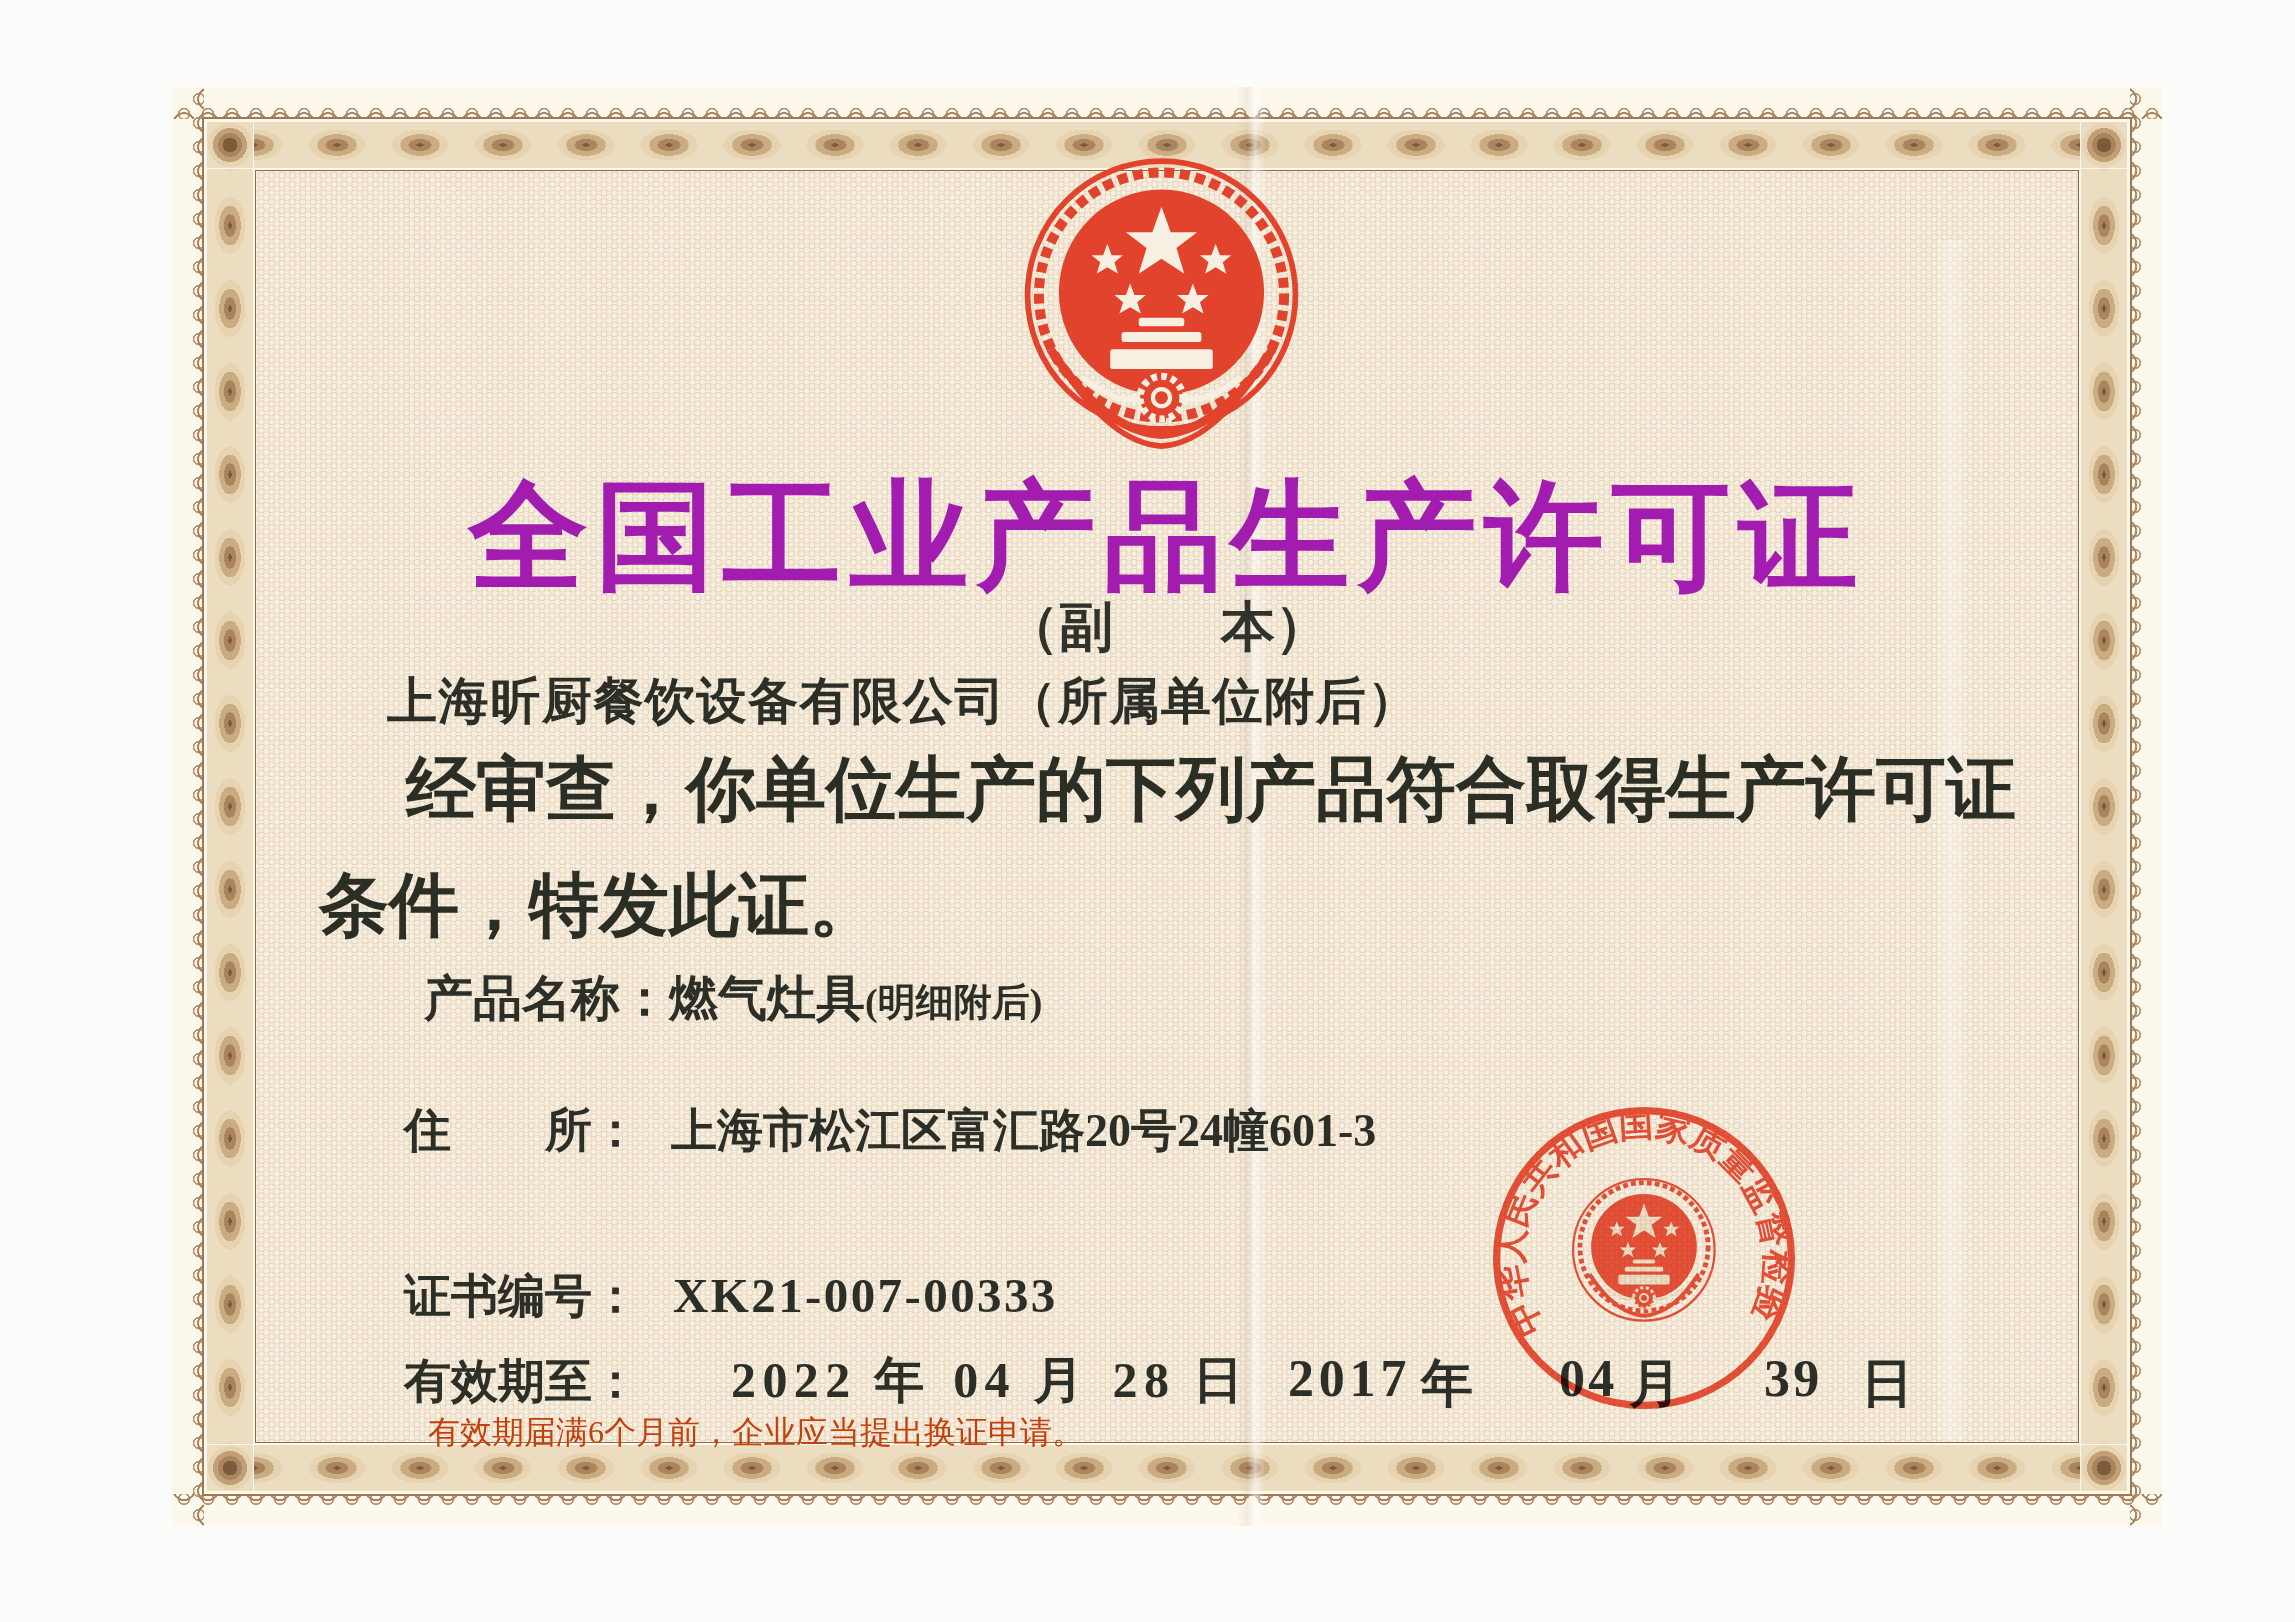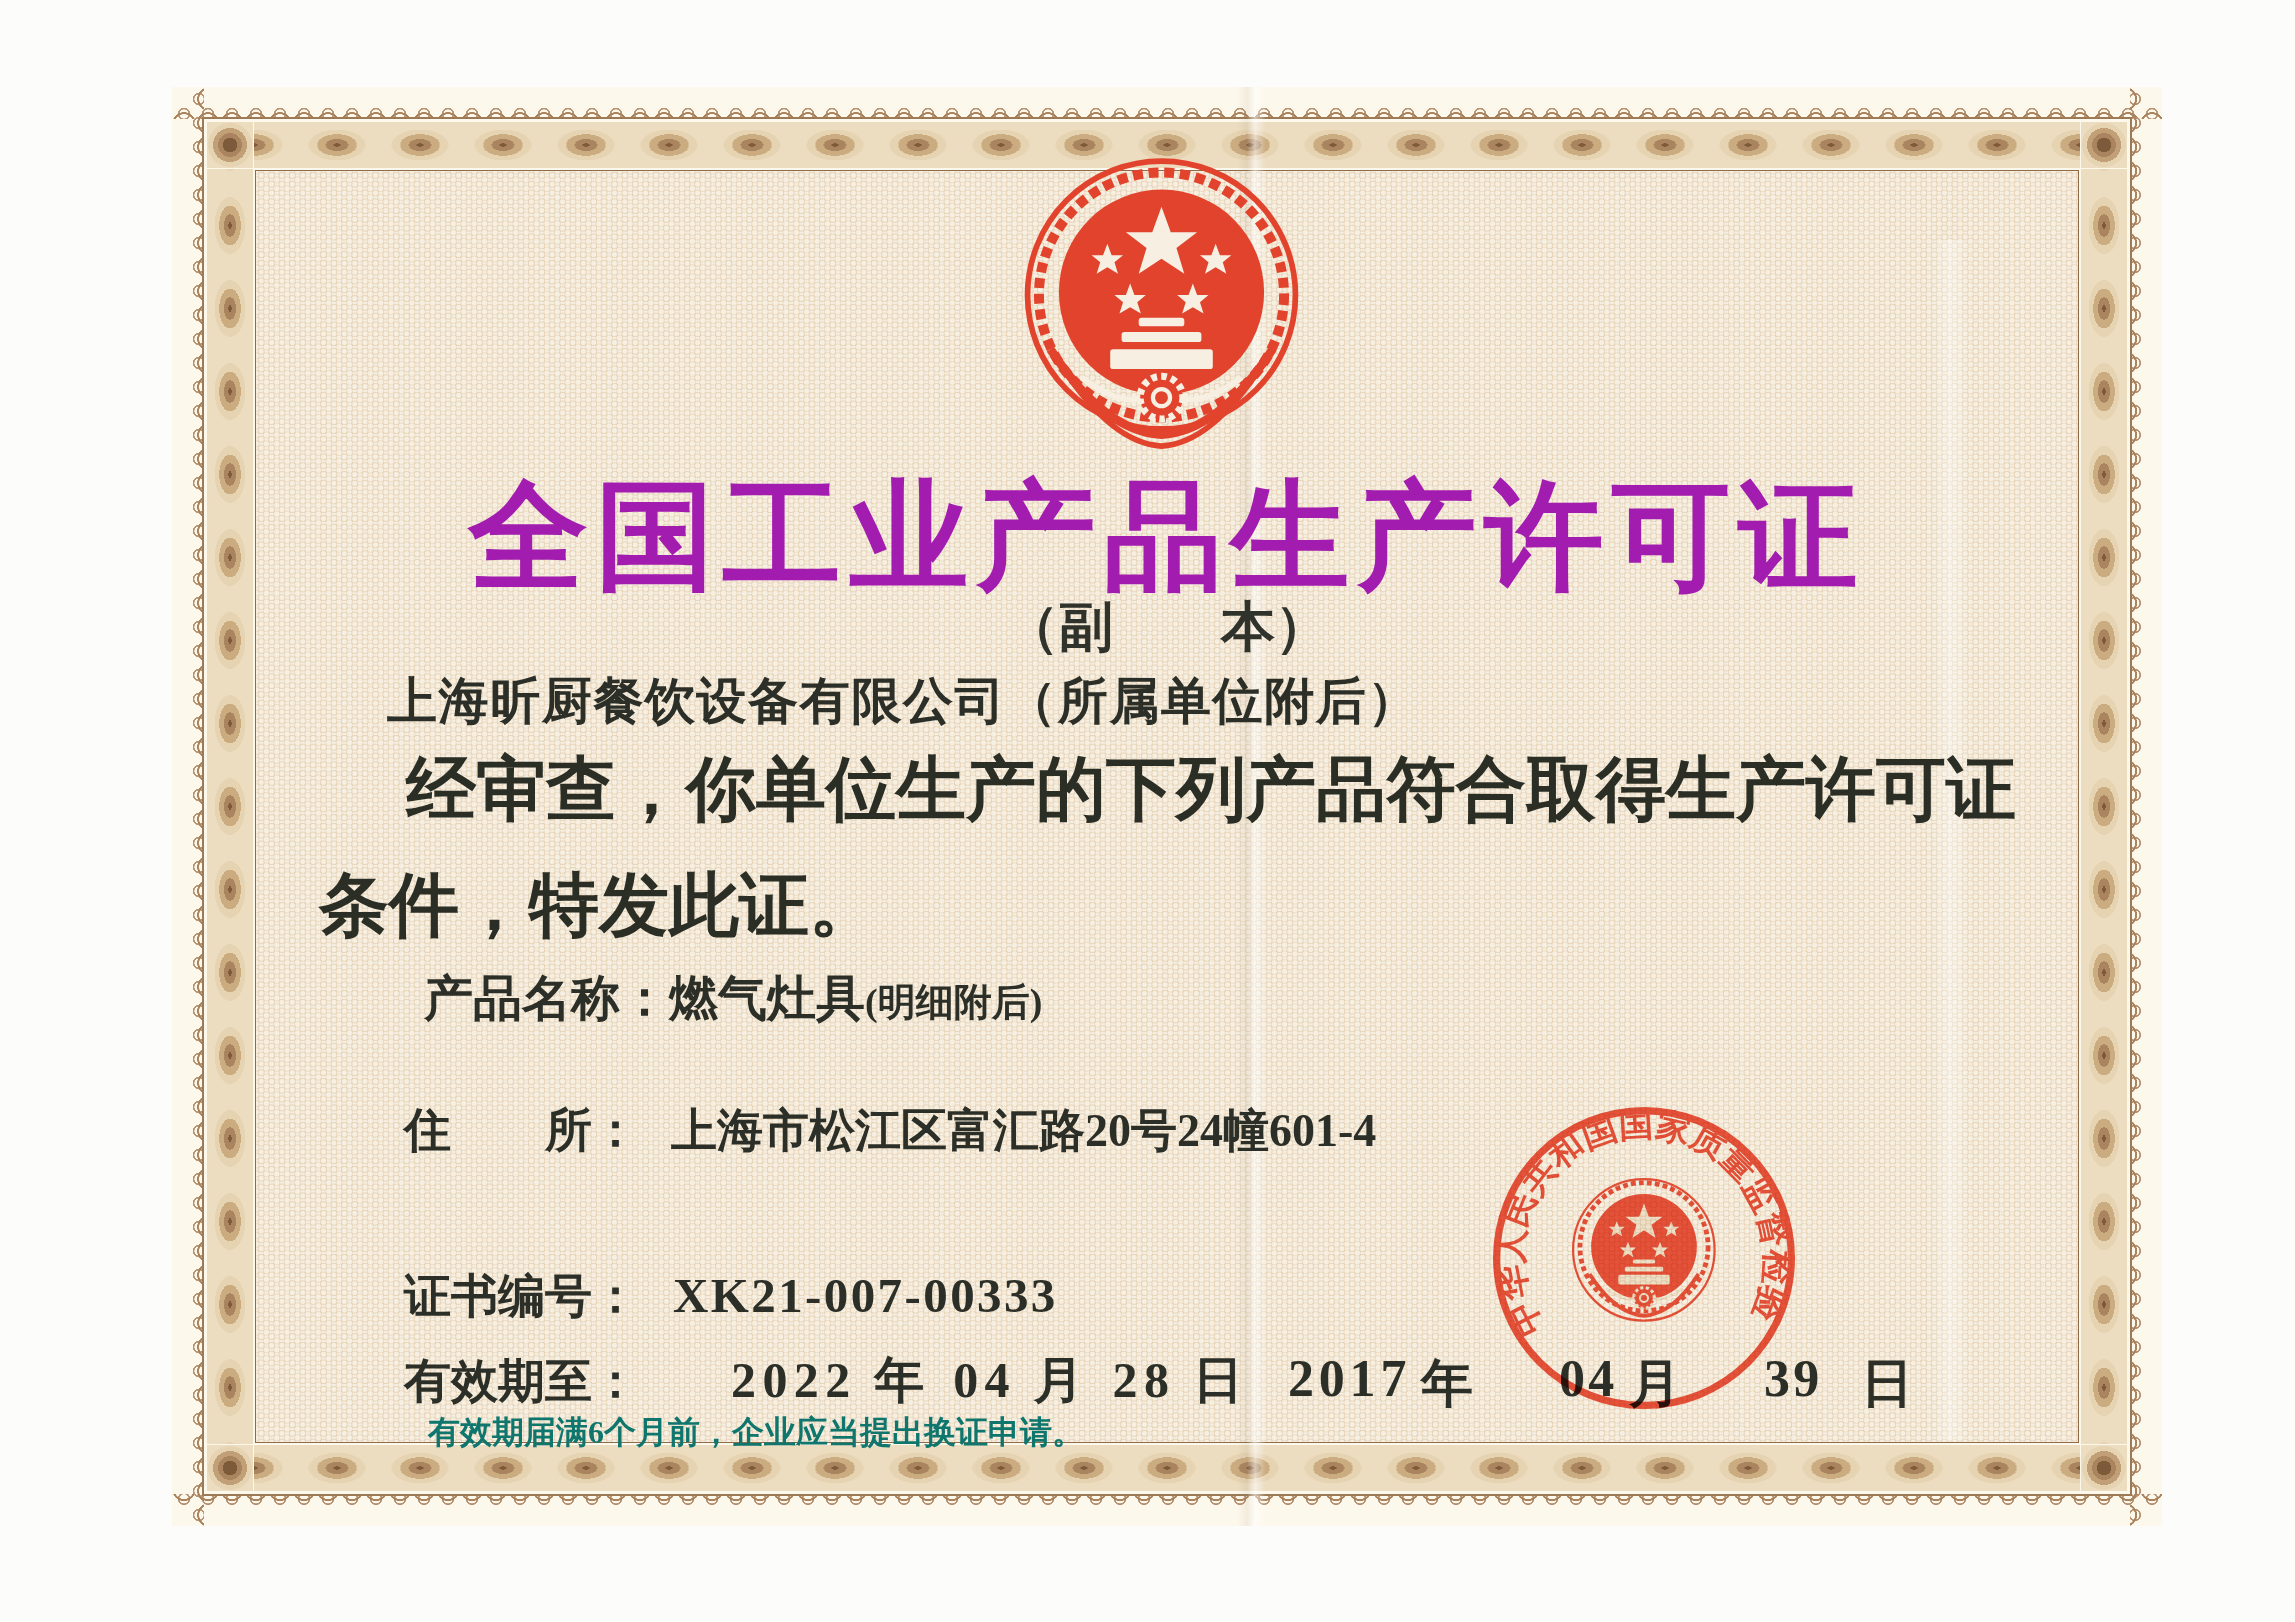--- a/index.html
+++ b/index.html
@@ -85,21 +85,21 @@
   .product{left:424px;top:966px;font-size:49px;font-weight:700;}
   .product .note{font-size:38px;}
   .frow{left:404px;font-size:47px;font-weight:700;}
   .frow .flabel{display:inline-block;}
   .frow .fvalue{margin-left:32px;font-size:46px;}
   .frow.r1{top:1099px;} .frow.r2{top:1181px;}
   .frow.r3{top:1265px;} .frow.r4{top:1347px;}
   .frow.r3 .fvalue{font-size:49px;letter-spacing:2.4px;margin-left:34px;}
   .frow.r4 .fvalue{margin-left:92px;font-size:50px;}
   .num{letter-spacing:6.4px;} .unit{margin-left:17.6px;} .num2{margin-left:29px;letter-spacing:6.4px;}
-  .renewal{left:428px;top:1411px;font-size:32px;font-weight:700;color:#0f766e;}
+  .renewal{left:428px;top:1411px;font-size:32px;font-weight:400;color:#c2410c;}
   .issue span{position:absolute;top:1349px;font-size:52px;font-weight:700;}
   .iy{left:1288px;letter-spacing:4.8px;} .iyu{left:1421px;}
   .im{left:1559px;letter-spacing:3.2px;} .imu{left:1629px;}
   .id{left:1764px;letter-spacing:3.2px;} .idu{left:1861px;}
   .sealbox{position:absolute;left:1487px;top:1101px;width:314px;height:314px;z-index:6;
     mix-blend-mode:multiply;opacity:.95;}
 </style>
 </head>
 <body>
 
@@ -159,21 +159,21 @@
 
     <div class="abs company">上海昕厨餐饮设备有限公司（所属单位附后）</div>
     <div class="abs para2">条件，特发此证。</div>
     <div class="abs para1">经审查，你单位生产的下列产品符合取得生产许可证</div>
 
     <div class="abs product">
       <span>产品名称：</span><span>燃气灶具</span><span class="note">(明细附后)</span>
     </div>
 
     <div class="abs frow r1">
-      <span class="flabel">住　　所：</span><span class="fvalue">上海市松江区富汇路20号24幢601-4</span>
+      <span class="flabel">住　　所：</span><span class="fvalue">上海市松江区富汇路20号24幢601-3</span>
     </div>
     <div class="abs frow r3">
       <span class="flabel">证书编号：</span><span class="fvalue">XK21-007-00333</span>
     </div>
     <div class="abs frow r4">
       <span class="flabel">有效期至：</span><span class="fvalue"><span class="num">2022</span><span class="unit">年</span><span class="num2">04</span><span class="unit">月</span><span class="num2">28</span><span class="unit">日</span></span>
     </div>
 
     <div class="abs renewal">有效期届满6个月前，企业应当提出换证申请。</div>
 

